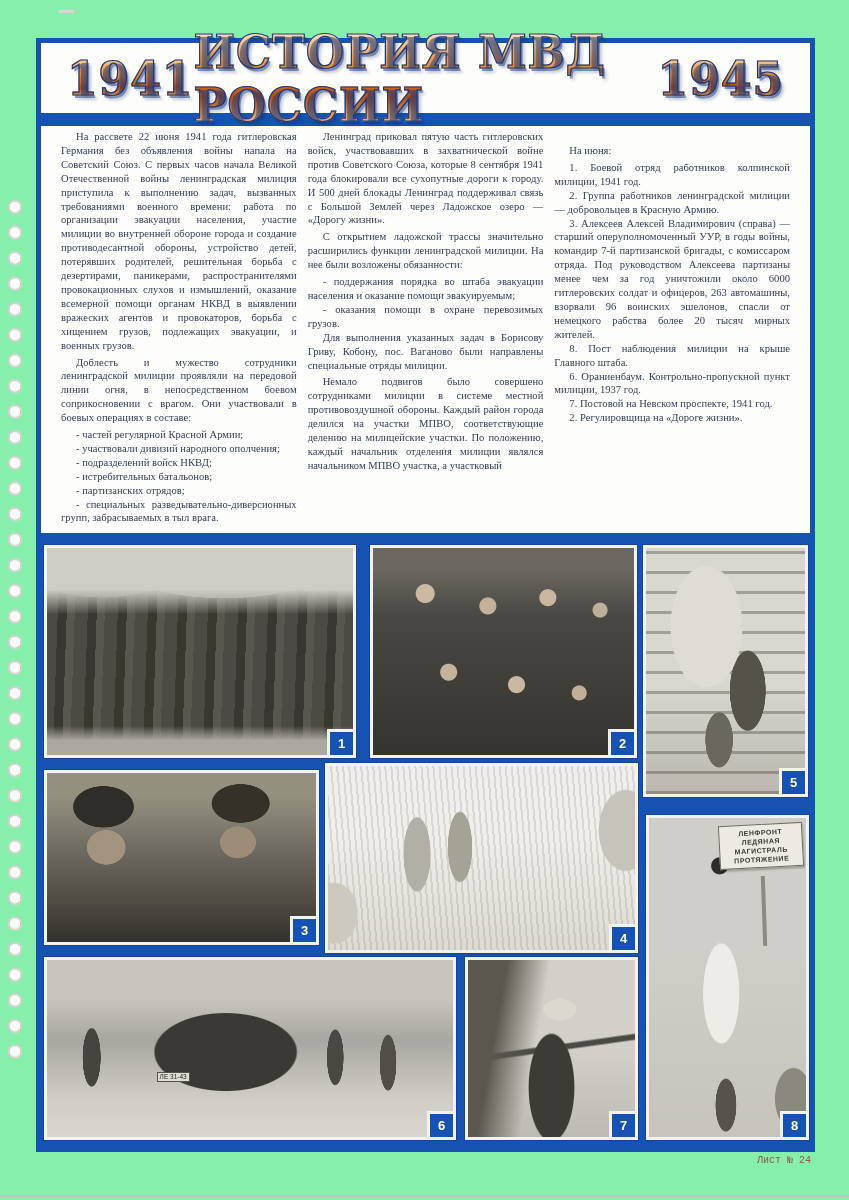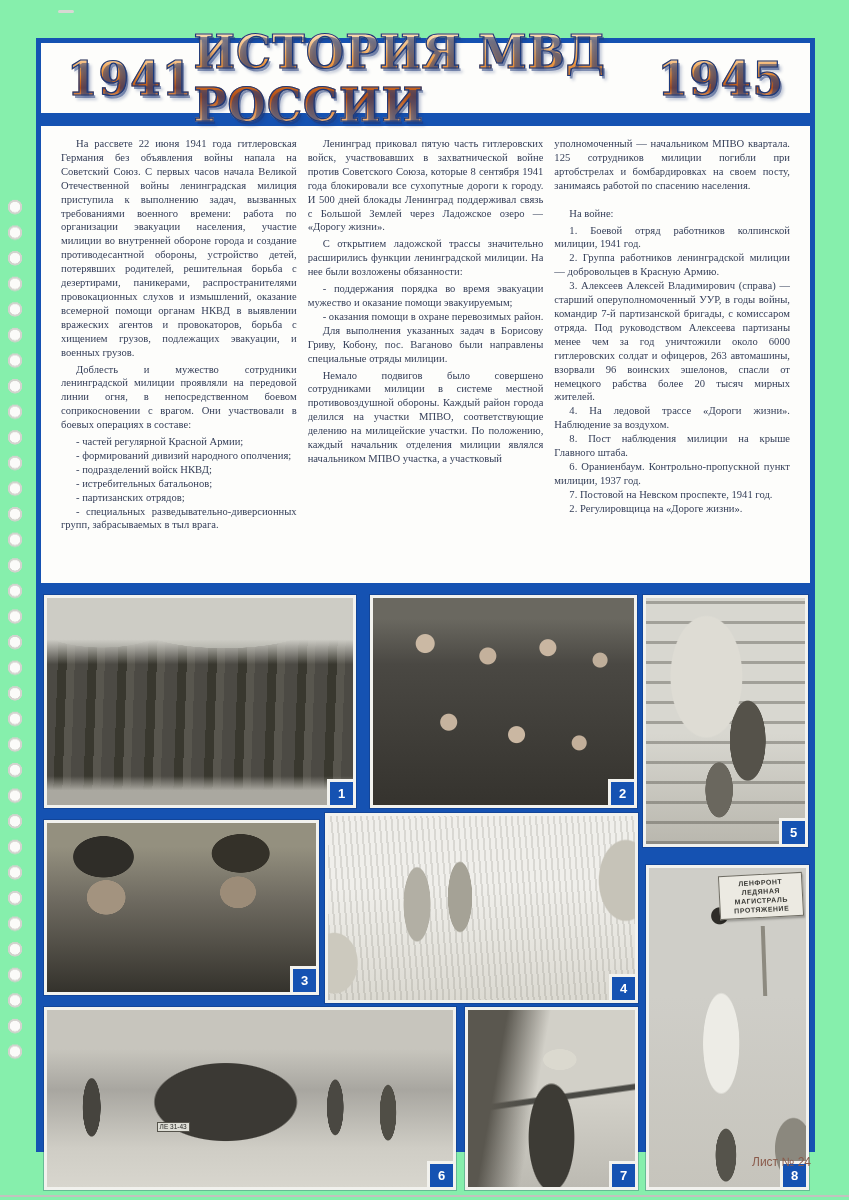--- a/index.html
+++ b/index.html
@@ -23,21 +23,21 @@
     letter-spacing:1px;transform:scaleY(1.04);color:#c96a1f;
     -webkit-text-stroke:1.2px #1c3a7c;
     text-shadow:2px 3px 0 rgba(30,55,120,.5),4px 5px 3px rgba(30,55,120,.25);}
   @supports (-webkit-background-clip: text) {
     .title-text{background:linear-gradient(180deg,#fbe2bd 6%,#f0a04c 32%,#e07e2a 48%,#b44f16 68%,#e8a160 86%,#f6d2a0 100%);
       -webkit-background-clip:text;background-clip:text;color:transparent;}
   }
   .separator{height:13px;background:#1552b2;}
 
   
-  .text-area{height:457px;box-sizing:border-box;padding:11px 20px 0;display:flex;gap:11px;background:#fdfdfb;overflow:hidden;}
+  .text-area{height:407px;box-sizing:border-box;padding:4px 20px 0;display:flex;gap:11px;background:#fdfdfb;overflow:hidden;}
   .col{flex:1;overflow:hidden;}
   .col p{margin:0 0 3px;text-indent:15px;text-align:justify;
     font-size:10.6px;line-height:13.9px;color:#343e58;}
   .col p.no-indent{text-indent:0;}
   .col p.li{margin:0;}
   .col p.photos-label{margin-top:14px;}
 
   
   .photo-band{flex:1;background:#1552b2;position:relative;}
   .photo{position:absolute;border:3px solid #f2f2ee;box-sizing:border-box;overflow:hidden;box-shadow:0 0 0 1px rgba(10,30,80,.25);}
@@ -114,22 +114,22 @@
   .sign{position:absolute;top:6px;right:3px;width:78px;padding:3px 2px;background:#eceae2;
     border:1px solid #6f6d64;transform:rotate(-3deg);text-align:center;box-shadow:1px 2px 2px rgba(0,0,0,.25);}
   .sign div{font-family:"Liberation Sans","DejaVu Sans",sans-serif;font-weight:bold;
     font-size:7px;line-height:9px;color:#3a3a36;letter-spacing:.5px;}
   .sign-post{position:absolute;top:58px;right:40px;width:4px;height:70px;background:#8d8a80;transform:rotate(-2deg);}
   .plate{position:absolute;left:27%;top:63%;background:#deded6;color:#1e1e1c;
     font-family:"Liberation Sans","DejaVu Sans",sans-serif;font-size:6.5px;line-height:8px;
     padding:0 2px;border:.5px solid #55534b;}
 
   
-  .footer-note{position:absolute;right:38px;top:1155px;font-family:Liberation Sans, sans-serif;
-    font-size:12px;color:#8a5a4a;}
+  .footer-note{position:absolute;right:38px;top:1155px;font-family:Liberation Mono, monospace;
+    font-size:10px;color:#8a5a4a;}
 </style>
 </head>
 <body>
 
 <div class="page">
   <div class="holes"></div>
   <div class="scan-mark"></div>
 
   <div class="frame">
 
@@ -139,41 +139,39 @@
       <span class="title-text">1945</span>
     </div>
 
     <div class="separator"></div>
 
     <div class="text-area">
       <div class="col">
         <p>На рассвете 22 июня 1941 года гитлеровская Германия без объявления войны напала на Советский Союз. С первых часов начала Великой Отечественной войны ленинградская милиция приступила к выполнению задач, вызванных требованиями военного времени: работа по организации эвакуации населения, участие милиции во внутренней обороне города и создание противодесантной обороны, устройство детей, потерявших родителей, решительная борьба с дезертирами, паникерами, распространителями провокационных слухов и измышлений, оказание всемерной помощи органам НКВД в выявлении вражеских агентов и провокаторов, борьба с хищением грузов, подлежащих эвакуации, и военных грузов.</p>
         <p>Доблесть и мужество сотрудники ленинградской милиции проявляли на передовой линии огня, в непосредственном боевом соприкосновении с врагом. Они участвовали в боевых операциях в составе:</p>
         <p class="li">- частей регулярной Красной Армии;</p>
-        <p class="li">- формирований дивизий народного ополчения;</p>
+        <p class="li">- участвовали дивизий народного ополчения;</p>
         <p class="li">- подразделений войск НКВД;</p>
         <p class="li">- истребительных батальонов;</p>
         <p class="li">- партизанских отрядов;</p>
         <p class="li">- специальных разведывательно-диверсионных групп, забрасываемых в тыл врага.</p>
       </div>
       <div class="col">
         <p>Ленинград приковал пятую часть гитлеровских войск, участвовавших в захватнической войне против Советского Союза, которые 8 сентября 1941 года блокировали все сухопутные дороги к городу. И 500 дней блокады Ленинград поддерживал связь с Большой Землей через Ладожское озеро — «Дорогу жизни».</p>
         <p>С открытием ладожской трассы значительно расширились функции ленинградской милиции. На нее были возложены обязанности:</p>
-        <p class="li">- поддержания порядка во время эвакуации мужество и оказание помощи эвакуируемым;</p>
-        <p class="li">- оказания помощи в охране перевозимых район.</p>
+        <p class="li">- поддержания порядка во штаба эвакуации населения и оказание помощи эвакуируемым;</p>
+        <p class="li">- оказания помощи в охране перевозимых грузов.</p>
         <p>Для выполнения указанных задач в Борисову Гриву, Кобону, пос. Ваганово были направлены специальные отряды милиции.</p>
         <p>Немало подвигов было совершено сотрудниками милиции в системе местной противовоздушной обороны. Каждый район города делился на участки МПВО, соответствующие делению на милицейские участки. По положению, каждый начальник отделения милиции являлся начальником МПВО участка, а участковый</p>
       </div>
       <div class="col">
-        <p class="no-indent">уполномоченный — начальником МПВО квартала. 125 сотрудников милиции погибли при артобстрелах и бомбардировках на своем посту, занимаясь работой по спасению населения.</p>
-        <p class="photos-label">На войне:</p>
+        <p class="photos-label">На июня:</p>
         <p class="li">1. Боевой отряд работников колпинской милиции, 1941 год.</p>
         <p class="li">2. Группа работников ленинградской милиции — добровольцев в Красную Армию.</p>
         <p class="li">3. Алексеев Алексей Владимирович (справа) — старший оперуполномоченный УУР, в годы войны, командир 7-й партизанской бригады, с комиссаром отряда. Под руководством Алексеева партизаны менее чем за год уничтожили около 6000 гитлеровских солдат и офицеров, 263 автомашины, взорвали 96 воинских эшелонов, спасли от немецкого рабства более 20 тысяч мирных жителей.</p>
-        <p class="li">4. На ледовой трассе «Дороги жизни». Наблюдение за воздухом.</p>
         <p class="li">8. Пост наблюдения милиции на крыше Главного штаба.</p>
         <p class="li">6. Ораниенбаум. Контрольно-пропускной пункт милиции, 1937 год.</p>
         <p class="li">7. Постовой на Невском проспекте, 1941 год.</p>
         <p class="li">2. Регулировщица на «Дороге жизни».</p>
       </div>
     </div>
 
     <div class="photo-band">
 
       <div class="photo p1">

